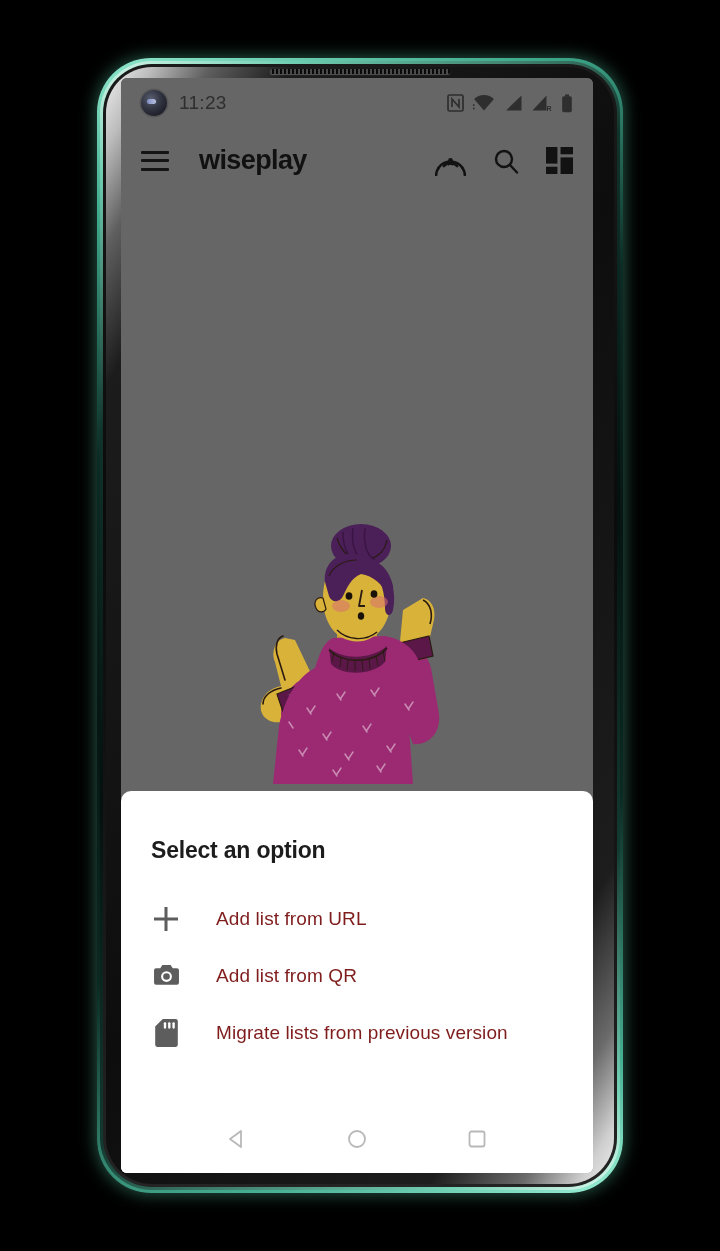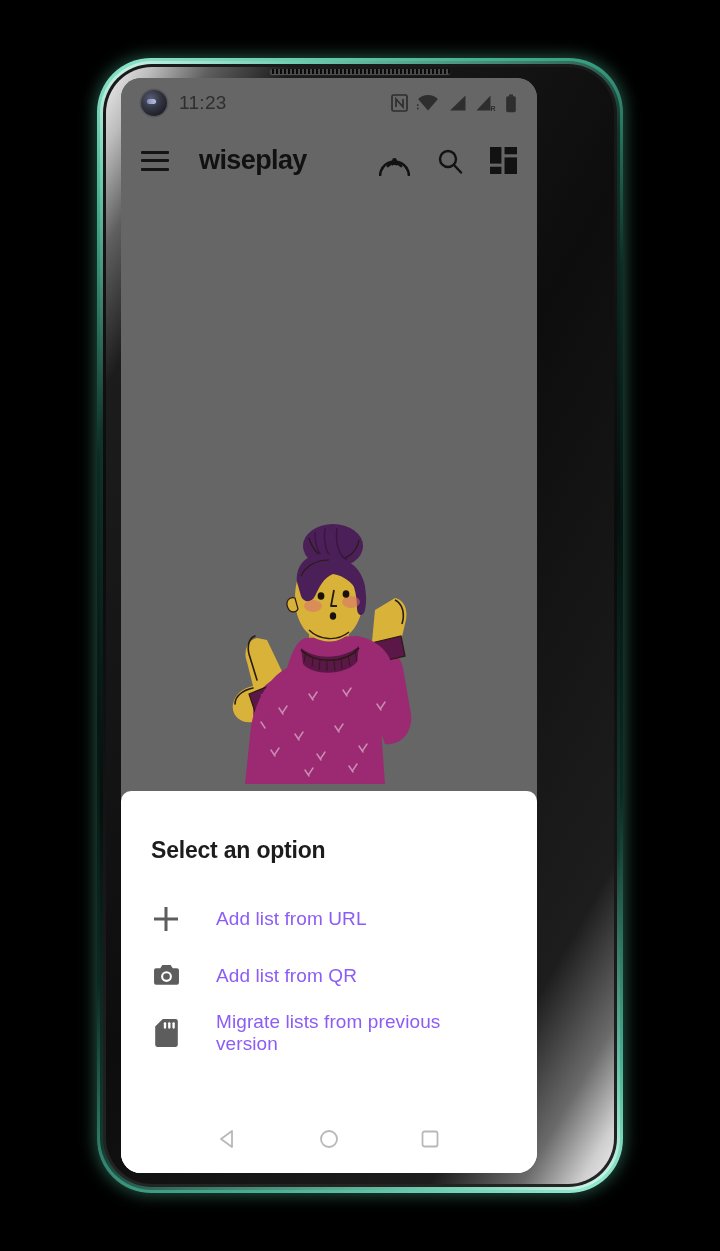--- a/index.html
+++ b/index.html
@@ -50,22 +50,22 @@
     border-radius:3px;
     background:repeating-linear-gradient(90deg,#4a4a4a 0 2px,#0a0a0a 2px 4px);
     box-shadow:0 1px 1px rgba(255,255,255,.25);
     z-index:6;
   }
 
   
   #screen{
     position:absolute;
     left:24px; top:20px;
-    width:416px; height:1095px;
-    border-radius:20px;
+    width:472px; height:1095px;
+    border-radius:6px;
     overflow:hidden;
     background:#666666;
   }
 
   
   #app-under{
     position:absolute; inset:0;
     background:#666666;
   }
 
@@ -148,21 +148,21 @@
     padding:0 30px;
     cursor:pointer;
   }
   .sheet-icon{
     width:30px; height:30px;
     display:flex; align-items:center; justify-content:center;
     flex:0 0 30px;
   }
   .sheet-label{
     margin-left:35px;
-    font-size:19px; color:#8b5cf6;
+    font-size:19px; color:#7f1d1d;
     letter-spacing:.1px;
   }
 
   
   #nav-bar{
     margin-top:auto;
     height:68px;
     display:flex; align-items:center; justify-content:space-around;
     padding:0 56px;
     background:#ffffff;

